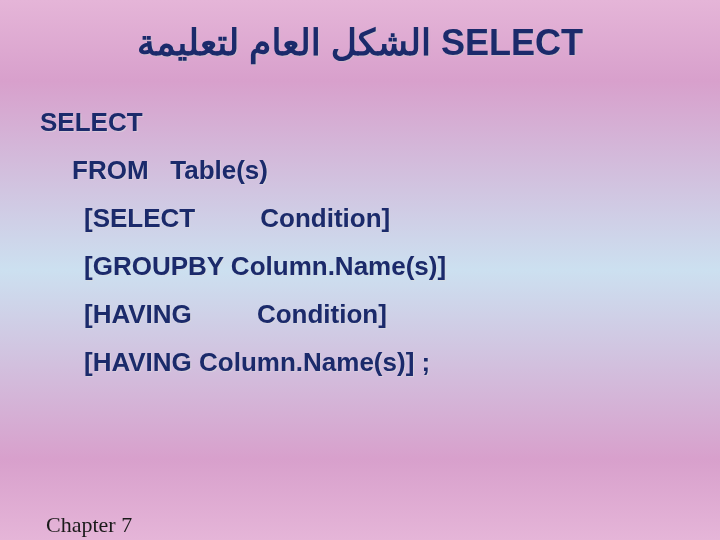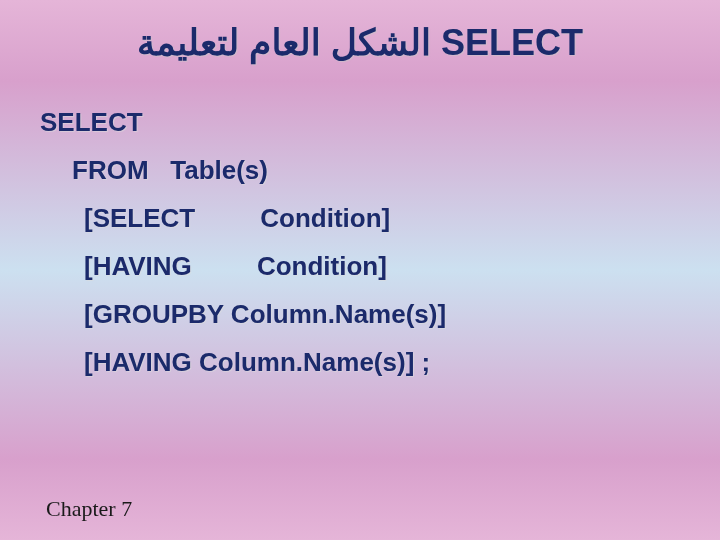--- a/index.html
+++ b/index.html
@@ -38,21 +38,21 @@
     text-shadow: 1px 1px 1px rgba(220,220,220,0.6);
   }
   .row1 {
     display: flex;
   }
   .kw { white-space: pre; }
   .indent1 { padding-left: 32px; }
   .indent2 { padding-left: 44px; }
   .footer {
     position: absolute;
-    bottom: 18px;
+    bottom: 2px;
     left: 0;
     width: 100%;
     display: flex;
     align-items: flex-start;
     padding: 0 46px;
   }
   .chapter {
     font-family: "Times New Roman", serif;
     font-size: 22px;
     font-weight: normal;
@@ -82,24 +82,24 @@
       <span class="kw">SELECT</span>
         <span class="kw">     </span>
     </div>
     <div class="indent1">
       <span class="kw">FROM</span><span class="kw">   </span><span>Table(s)</span>
     </div>
     <div class="indent2">
       <span class="kw">[SELECT</span><span class="kw">         </span><span>Condition]</span>
     </div>
     <div class="indent2">
-      <span class="kw">[HAVING</span><span class="kw">         </span><span>Condition]</span>
+      <span>[GROUPBY Column.Name(s)]</span>
     </div>
     <div class="indent2">
-      <span>[GROUPBY Column.Name(s)]</span>
+      <span class="kw">[HAVING</span><span class="kw">         </span><span>Condition]</span>
     </div>
     <div class="indent2">
       <span>[HAVING Column.Name(s)]  ;</span>
     </div>
   </div>
 
   <div class="footer">
     <span class="chapter">Chapter 7</span>
   </div>
 

